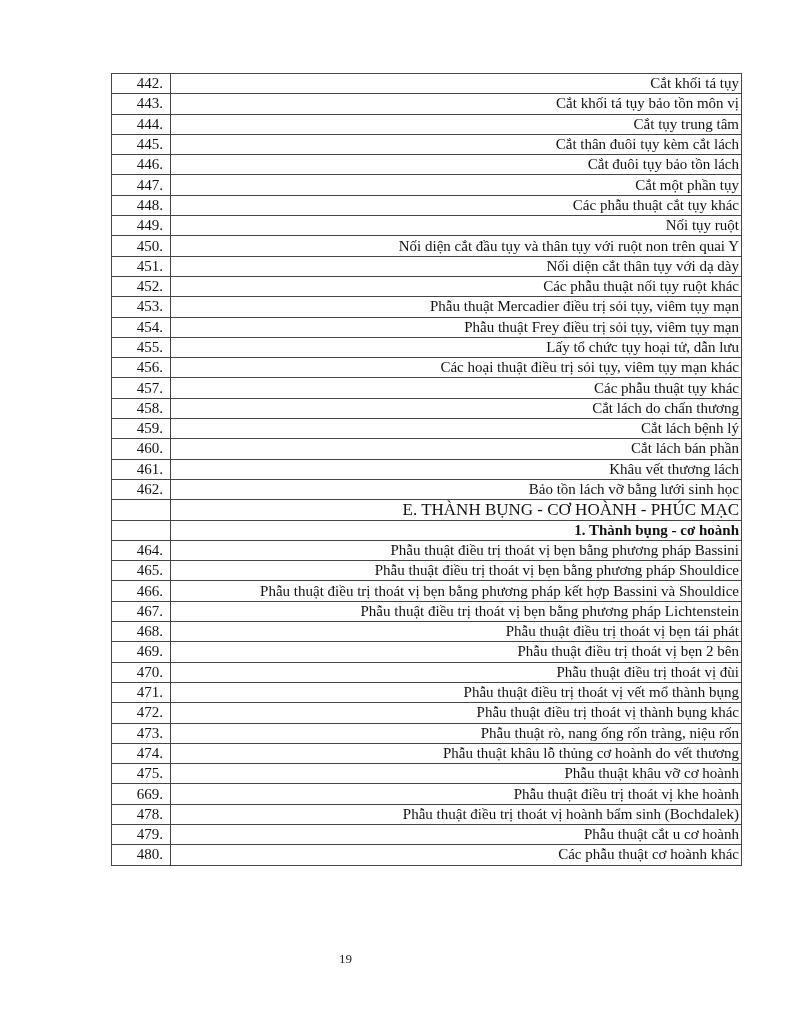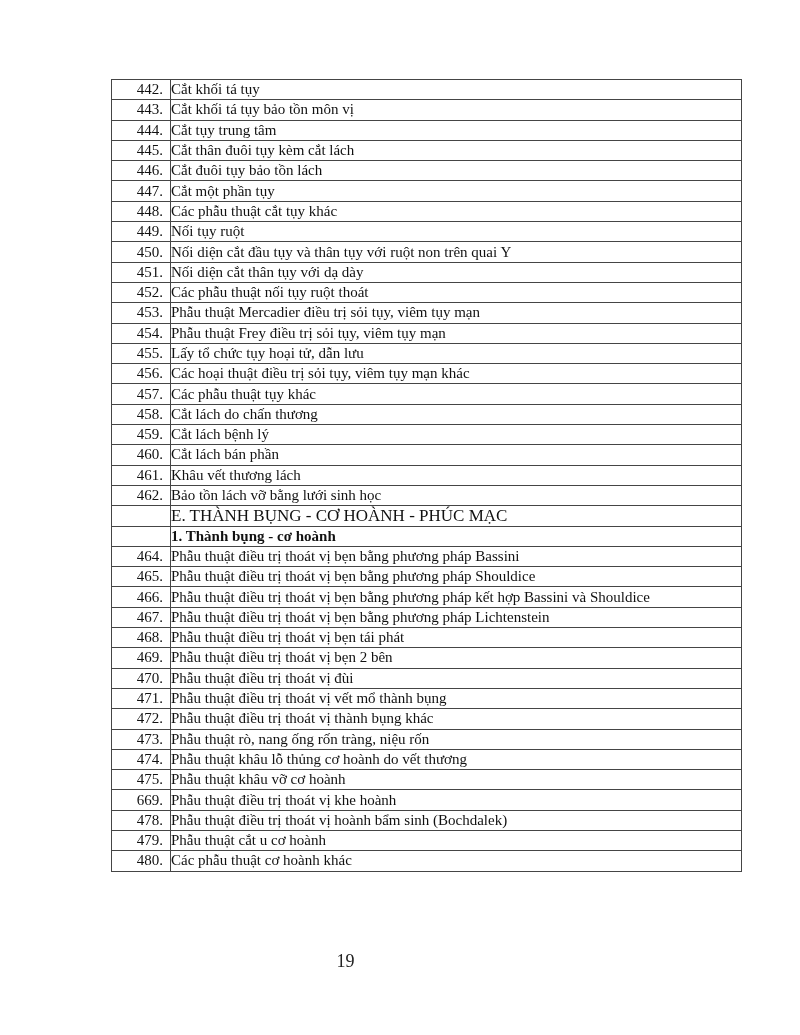--- a/index.html
+++ b/index.html
@@ -9,21 +9,21 @@
     width: 800px;
     height: 1035px;
     background: #ffffff;
     font-family: "Liberation Serif", "DejaVu Serif", serif;
     color: #111111;
     overflow: hidden;
   }
   table.proc-table {
     position: absolute;
     left: 111px;
-    top: 79px;
+    top: 73px;
     width: 631px;
     border-collapse: collapse;
     table-layout: fixed;
   }
   table.proc-table td {
     border: 1px solid #454545;
     height: 20.3px;
     font-size: 15px;
     line-height: 19px;
     vertical-align: middle;
@@ -31,37 +31,38 @@
     overflow: hidden;
   }
   td.num {
     width: 59px;
     text-align: right;
     padding-right: 7px;
   }
   td.txt {
     padding-left: 0;
     padding-right: 2px;
+    text-align: right;
   }
   tr.section td.txt {
     font-weight: normal;
     font-size: 17px;
   }
   tr.subsection td.txt {
     font-weight: bold;
     font-size: 15px;
     margin-left: 8px;
   }
   .page-number {
     position: absolute;
     top: 951px;
     left: 0;
     width: 691px;
     text-align: center;
-    font-size: 18px;
+    font-size: 13px;
     color: #222222;
   }
 </style>
 </head>
 <body>
 
 <div class="page">
   <table class="proc-table">
     <tbody id="rows">
         <tr class="item">
@@ -99,21 +100,21 @@
         <tr class="item">
     <td class="num">450.</td>
     <td class="txt">Nối diện cắt đầu tụy và thân tụy với ruột non trên quai Y</td>
   </tr>
         <tr class="item">
     <td class="num">451.</td>
     <td class="txt">Nối diện cắt thân tụy với dạ dày</td>
   </tr>
         <tr class="item">
     <td class="num">452.</td>
-    <td class="txt">Các phẫu thuật nối tụy ruột thoát</td>
+    <td class="txt">Các phẫu thuật nối tụy ruột khác</td>
   </tr>
         <tr class="item">
     <td class="num">453.</td>
     <td class="txt">Phẫu thuật Mercadier điều trị sỏi tụy, viêm tụy mạn</td>
   </tr>
         <tr class="item">
     <td class="num">454.</td>
     <td class="txt">Phẫu thuật Frey điều trị sỏi tụy, viêm tụy mạn</td>
   </tr>
         <tr class="item">

